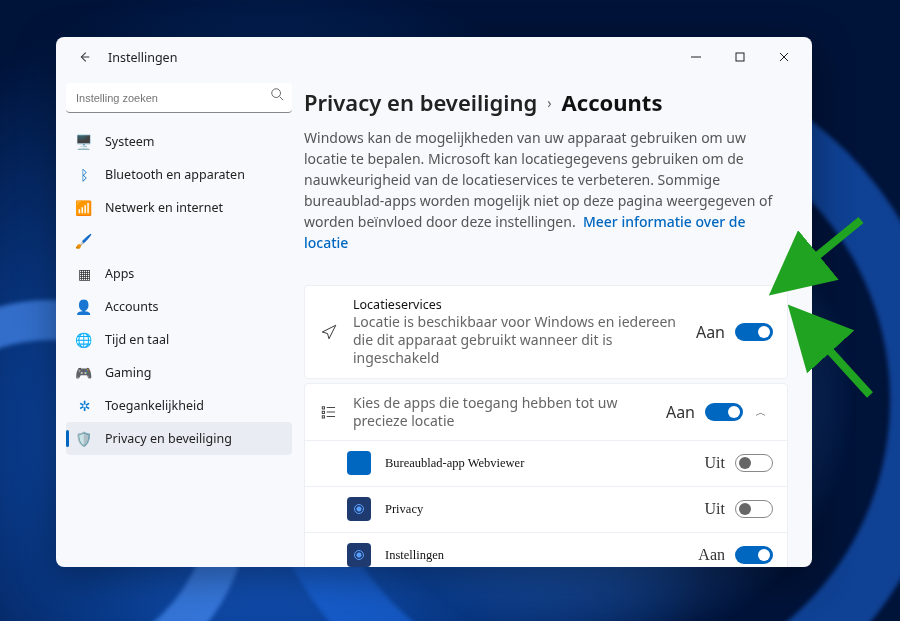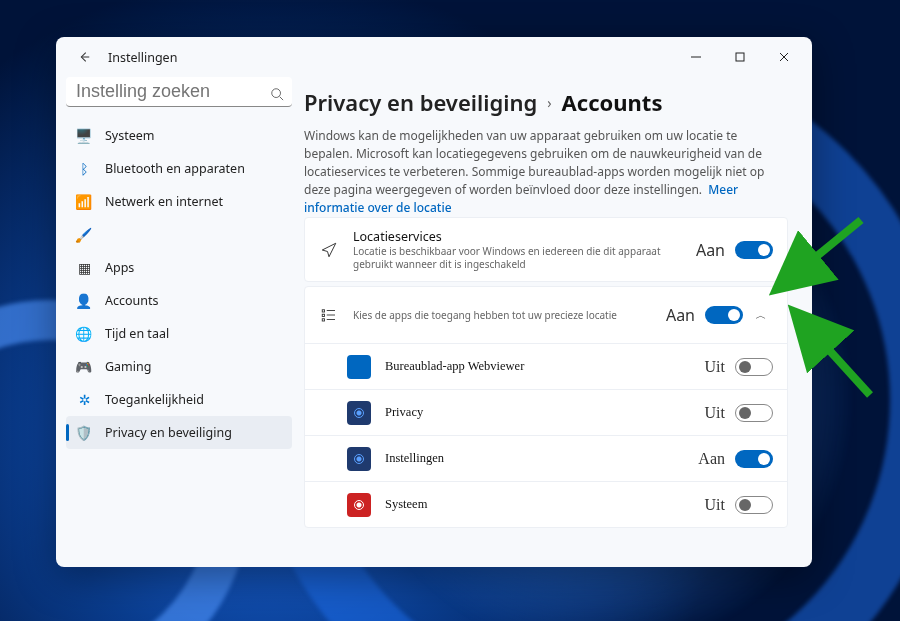--- a/index.html
+++ b/index.html
@@ -27,44 +27,44 @@
 
   
   .sidebar { width: 246px; padding: 0 10px; display: flex; flex-direction: column; }
   .profile { display: flex; align-items: center; gap: 10px; padding: 4px 4px 14px 4px; }
   .avatar { width: 40px; height: 40px; border-radius: 50%; background: linear-gradient(135deg,#d63384,#6f42c1); position: relative; overflow: hidden; }
   .avatar::after { content:""; position:absolute; inset:0; background: radial-gradient(circle at 55% 35%, #ffe0bd 0 8px, transparent 9px); }
   .profile-text { font-size: 12.5px; }
   .profile-name { font-weight: 600; color: #111; }
   .profile-email { font-size: 11px; color: #555; }
   .search { position: relative; margin-bottom: 12px; }
-  .search input { width: 100%; height: 30px; border: none; border-bottom: 1px solid #888; background: #fff; border-radius: 4px; padding: 0 30px 0 10px; font-size: 18px; outline: none; }
+  .search input { width: 100%; height: 30px; border: none; border-bottom: 1px solid #888; background: #fff; border-radius: 4px; padding: 0 30px 0 10px; font-size: 11px; outline: none; margin-top: 6px; }
   .search .sicon { position: absolute; right: 8px; top: 7px; color: #555; }
   .nav { list-style: none; }
   .nav li { display: flex; align-items: center; gap: 12px; height: 33px; padding: 0 10px; border-radius: 4px; font-size: 12.5px; color: #222; cursor: pointer; position: relative; }
   .nav li.active { background: #e9edf3; }
   .nav li.active::before { content:""; position:absolute; left:0; top:8px; bottom:8px; width:3px; background:#0067c0; border-radius:2px; }
   .nav .nicon { width: 17px; height: 17px; display: flex; align-items: center; justify-content: center; font-size: 14px; }
 
   
   .main { flex: 1; padding: 10px 24px 0 2px; overflow: hidden; }
   .breadcrumb { display: flex; align-items: center; gap: 10px; font-size: 22px; margin-bottom: 10px; }
   .crumb-parent { font-weight: 600; color: #222; }
   .crumb-sep { color: #666; font-size: 14px; }
   .crumb-current { font-weight: 700; color: #111; }
-  .description { font-size: 12px; color: #555; line-height: 1.5; margin-bottom: 0; }
+  .description { font-size: 14px; color: #555; line-height: 1.5; margin-bottom: 32px; }
   .description a { color: #0067c0; text-decoration: none; font-weight: 500; }
 
   .card { background: #fff; border: 1px solid #eceff4; border-radius: 4px; margin-bottom: 4px; }
   .row { display: flex; align-items: center; padding: 10px 14px; min-height: 56px; }
   .row + .row.sub { border-top: 1px solid #eceff4; }
   .row .ricon { width: 20px; display:flex; justify-content:center; color:#333; margin-right: 14px; }
   .row .rtext { flex: 1; }
   .row .rtitle { font-size: 12.5px; color: #111; }
-  .row .rdesc { font-size: 10px; color: #666; line-height: 1.3; }
+  .row .rdesc { font-size: 14px; color: #666; line-height: 1.3; }
   .row .state { font-size: 16px; color: #333; margin-right: 10px; }
   .row .chev { width: 24px; text-align: center; color: #444; margin-left: 6px; font-size: 11px; }
 
   .toggle { width: 38px; height: 18px; border-radius: 10px; position: relative; }
   .toggle.on { background: #0067c0; }
   .toggle.on::after { content:""; position:absolute; right:3px; top:3px; width:12px; height:12px; background:#fff; border-radius:50%; }
   .toggle.off { background: #fff; border: 1px solid #888; }
   .toggle.off::after { content:""; position:absolute; left:3px; top:2px; width:12px; height:12px; background:#666; border-radius:50%; }
 
   .row.sub { padding-left: 42px; min-height: 46px; font-family: Liberation Serif, serif; }

